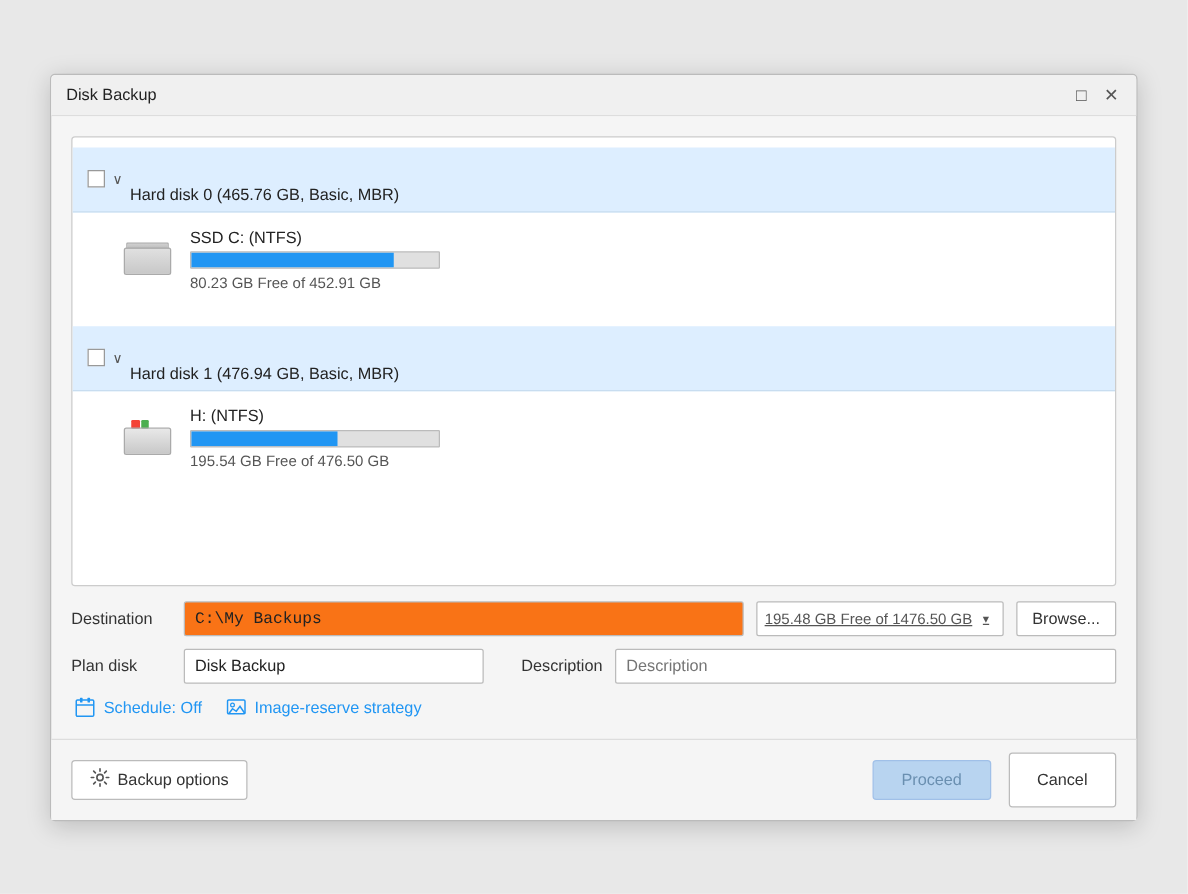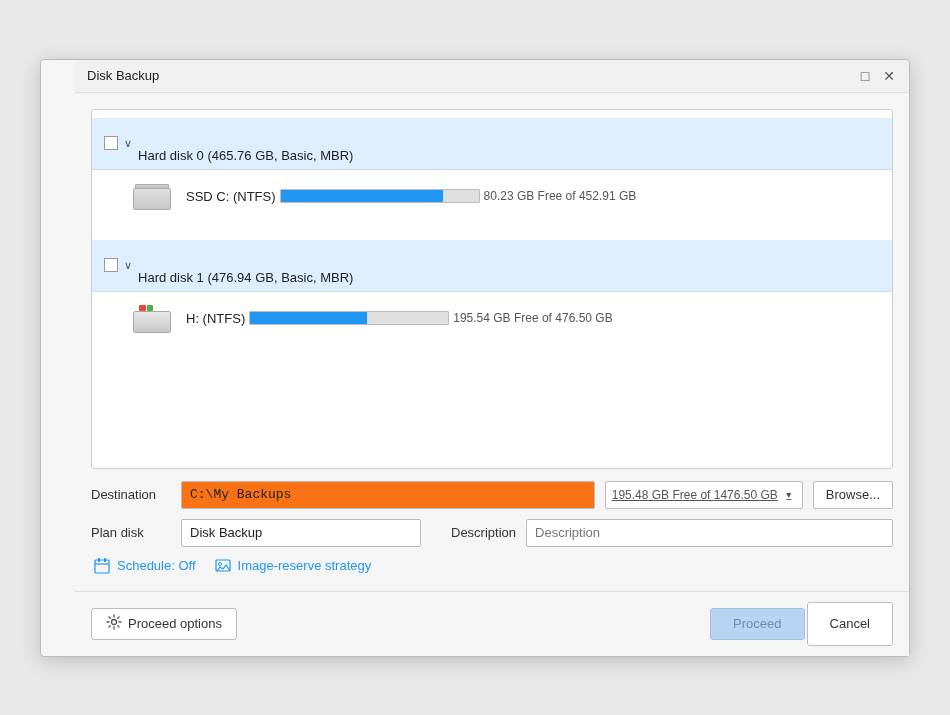--- a/index.html
+++ b/index.html
@@ -15,21 +15,20 @@
       color: #222;
     }
     .window {
       width: 870px;
       background: #f5f5f5;
       border: 1px solid #bbb;
       border-radius: 4px;
       box-shadow: 0 4px 20px rgba(0,0,0,0.18);
       display: flex;
       flex-direction: column;
-      padding-left: 34px;
     }
     .titlebar {
       background: #f0f0f0;
       border-bottom: 1px solid #ddd;
       padding: 8px 12px;
       display: flex;
       align-items: center;
       justify-content: space-between;
       border-radius: 4px 4px 0 0;
     }
@@ -170,21 +169,21 @@
       display: grid;
       grid-template-columns: 1fr 1fr;
       gap: 1px;
     }
     .win-square {
       border-radius: 1px;
     }
     .partition-info {
       flex: 1;
       display: flex;
-      flex-direction: row;
+      flex-direction: column;
       gap: 4px;
     }
     .partition-name {
       font-size: 13px;
       color: #222;
     }
     .usage-bar-container {
       width: 200px;
       height: 14px;
       background: #e0e0e0;
@@ -324,21 +323,21 @@
       border-top: 1px solid #ddd;
       background: #f5f5f5;
     }
     .footer-left {
       display: flex;
       align-items: center;
     }
     .footer-right {
       display: flex;
       align-items: center;
-      gap: 2px;
+      gap: 14px;
     }
     .backup-options-btn {
       display: flex;
       align-items: center;
       gap: 6px;
       height: 32px;
       padding: 0 14px;
       background: #fff;
       border: 1px solid #bbb;
       border-radius: 3px;
@@ -486,21 +485,21 @@
 
   <div class="footer">
     <div class="footer-left">
       <button class="backup-options-btn">
         <span>
           <svg width="16" height="16" viewBox="0 0 16 16" fill="none">
             <circle cx="8" cy="8" r="2.5" stroke="#555" stroke-width="1.3" fill="none"></circle>
             <path d="M8 1v2M8 13v2M1 8h2M13 8h2M2.93 2.93l1.41 1.41M11.66 11.66l1.41 1.41M2.93 13.07l1.41-1.41M11.66 4.34l1.41-1.41" stroke="#555" stroke-width="1.3" stroke-linecap="round"></path>
           </svg>
         </span>
-        <span>Proceed options</span>
+        <span>Backup options</span>
       </button>
     </div>
     <div class="footer-right">
       <button class="proceed-btn">Proceed</button>
       <button class="cancel-btn">Cancel</button>
     </div>
   </div>
 </div>
 
 </body></html>

